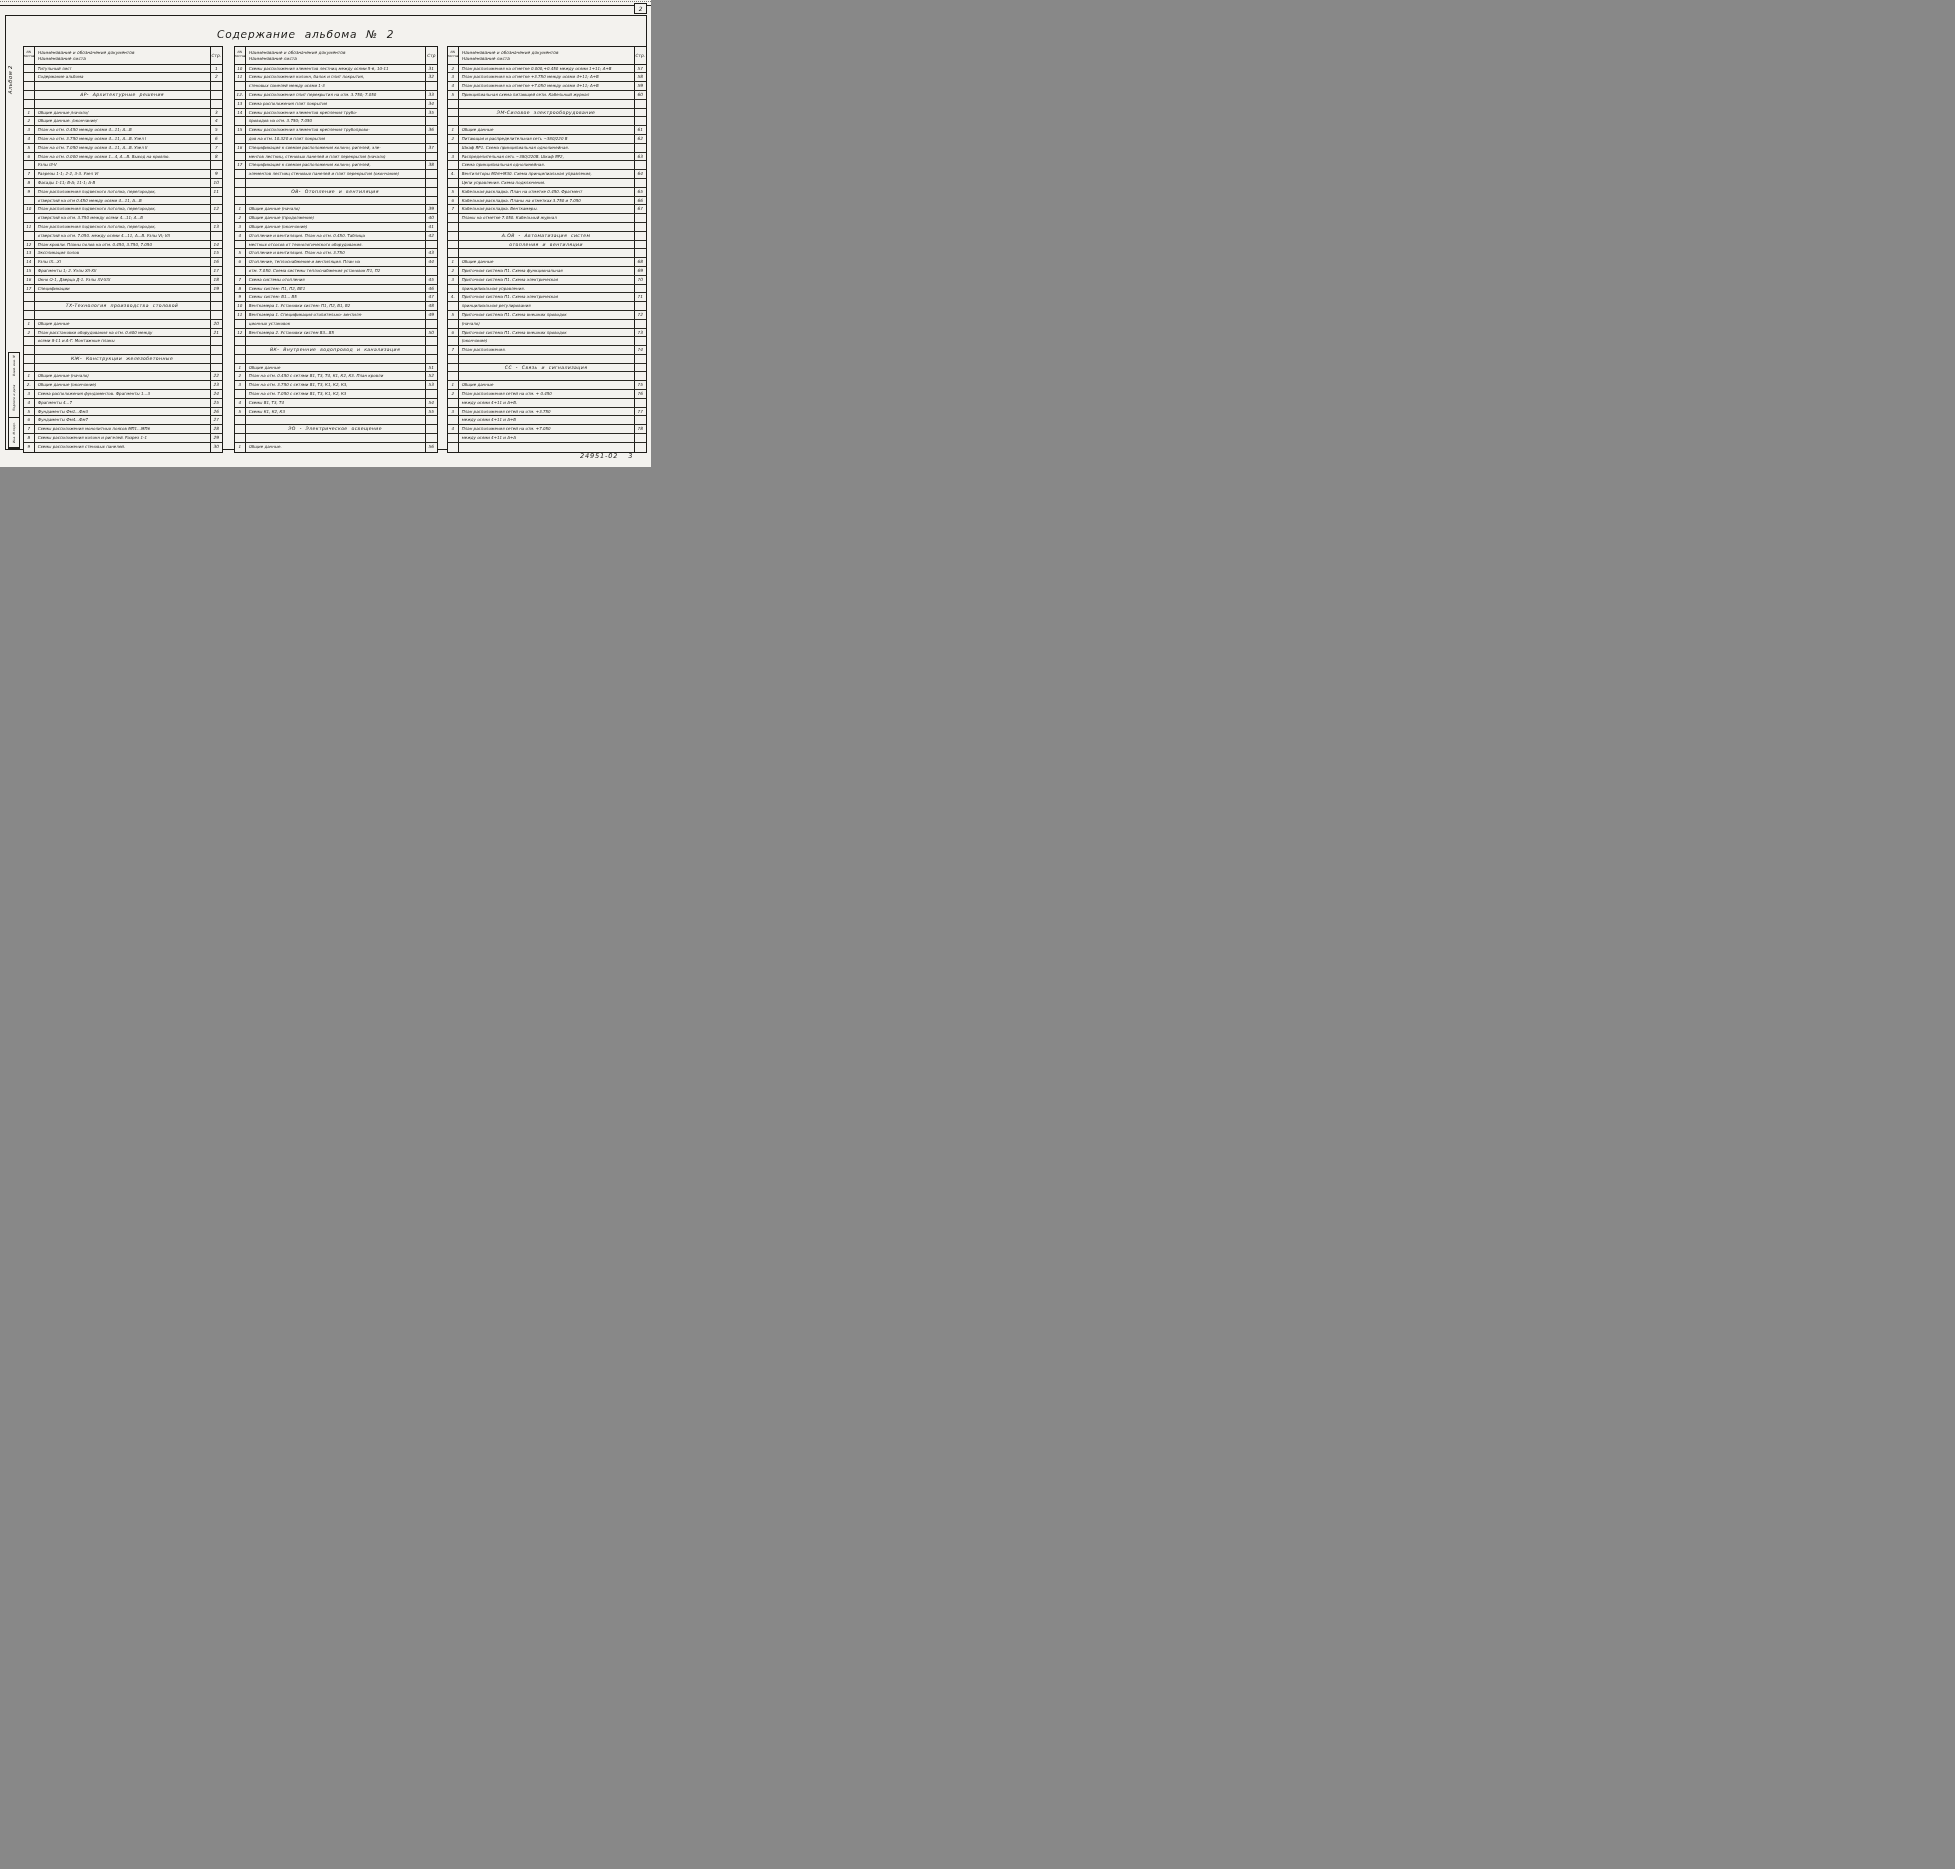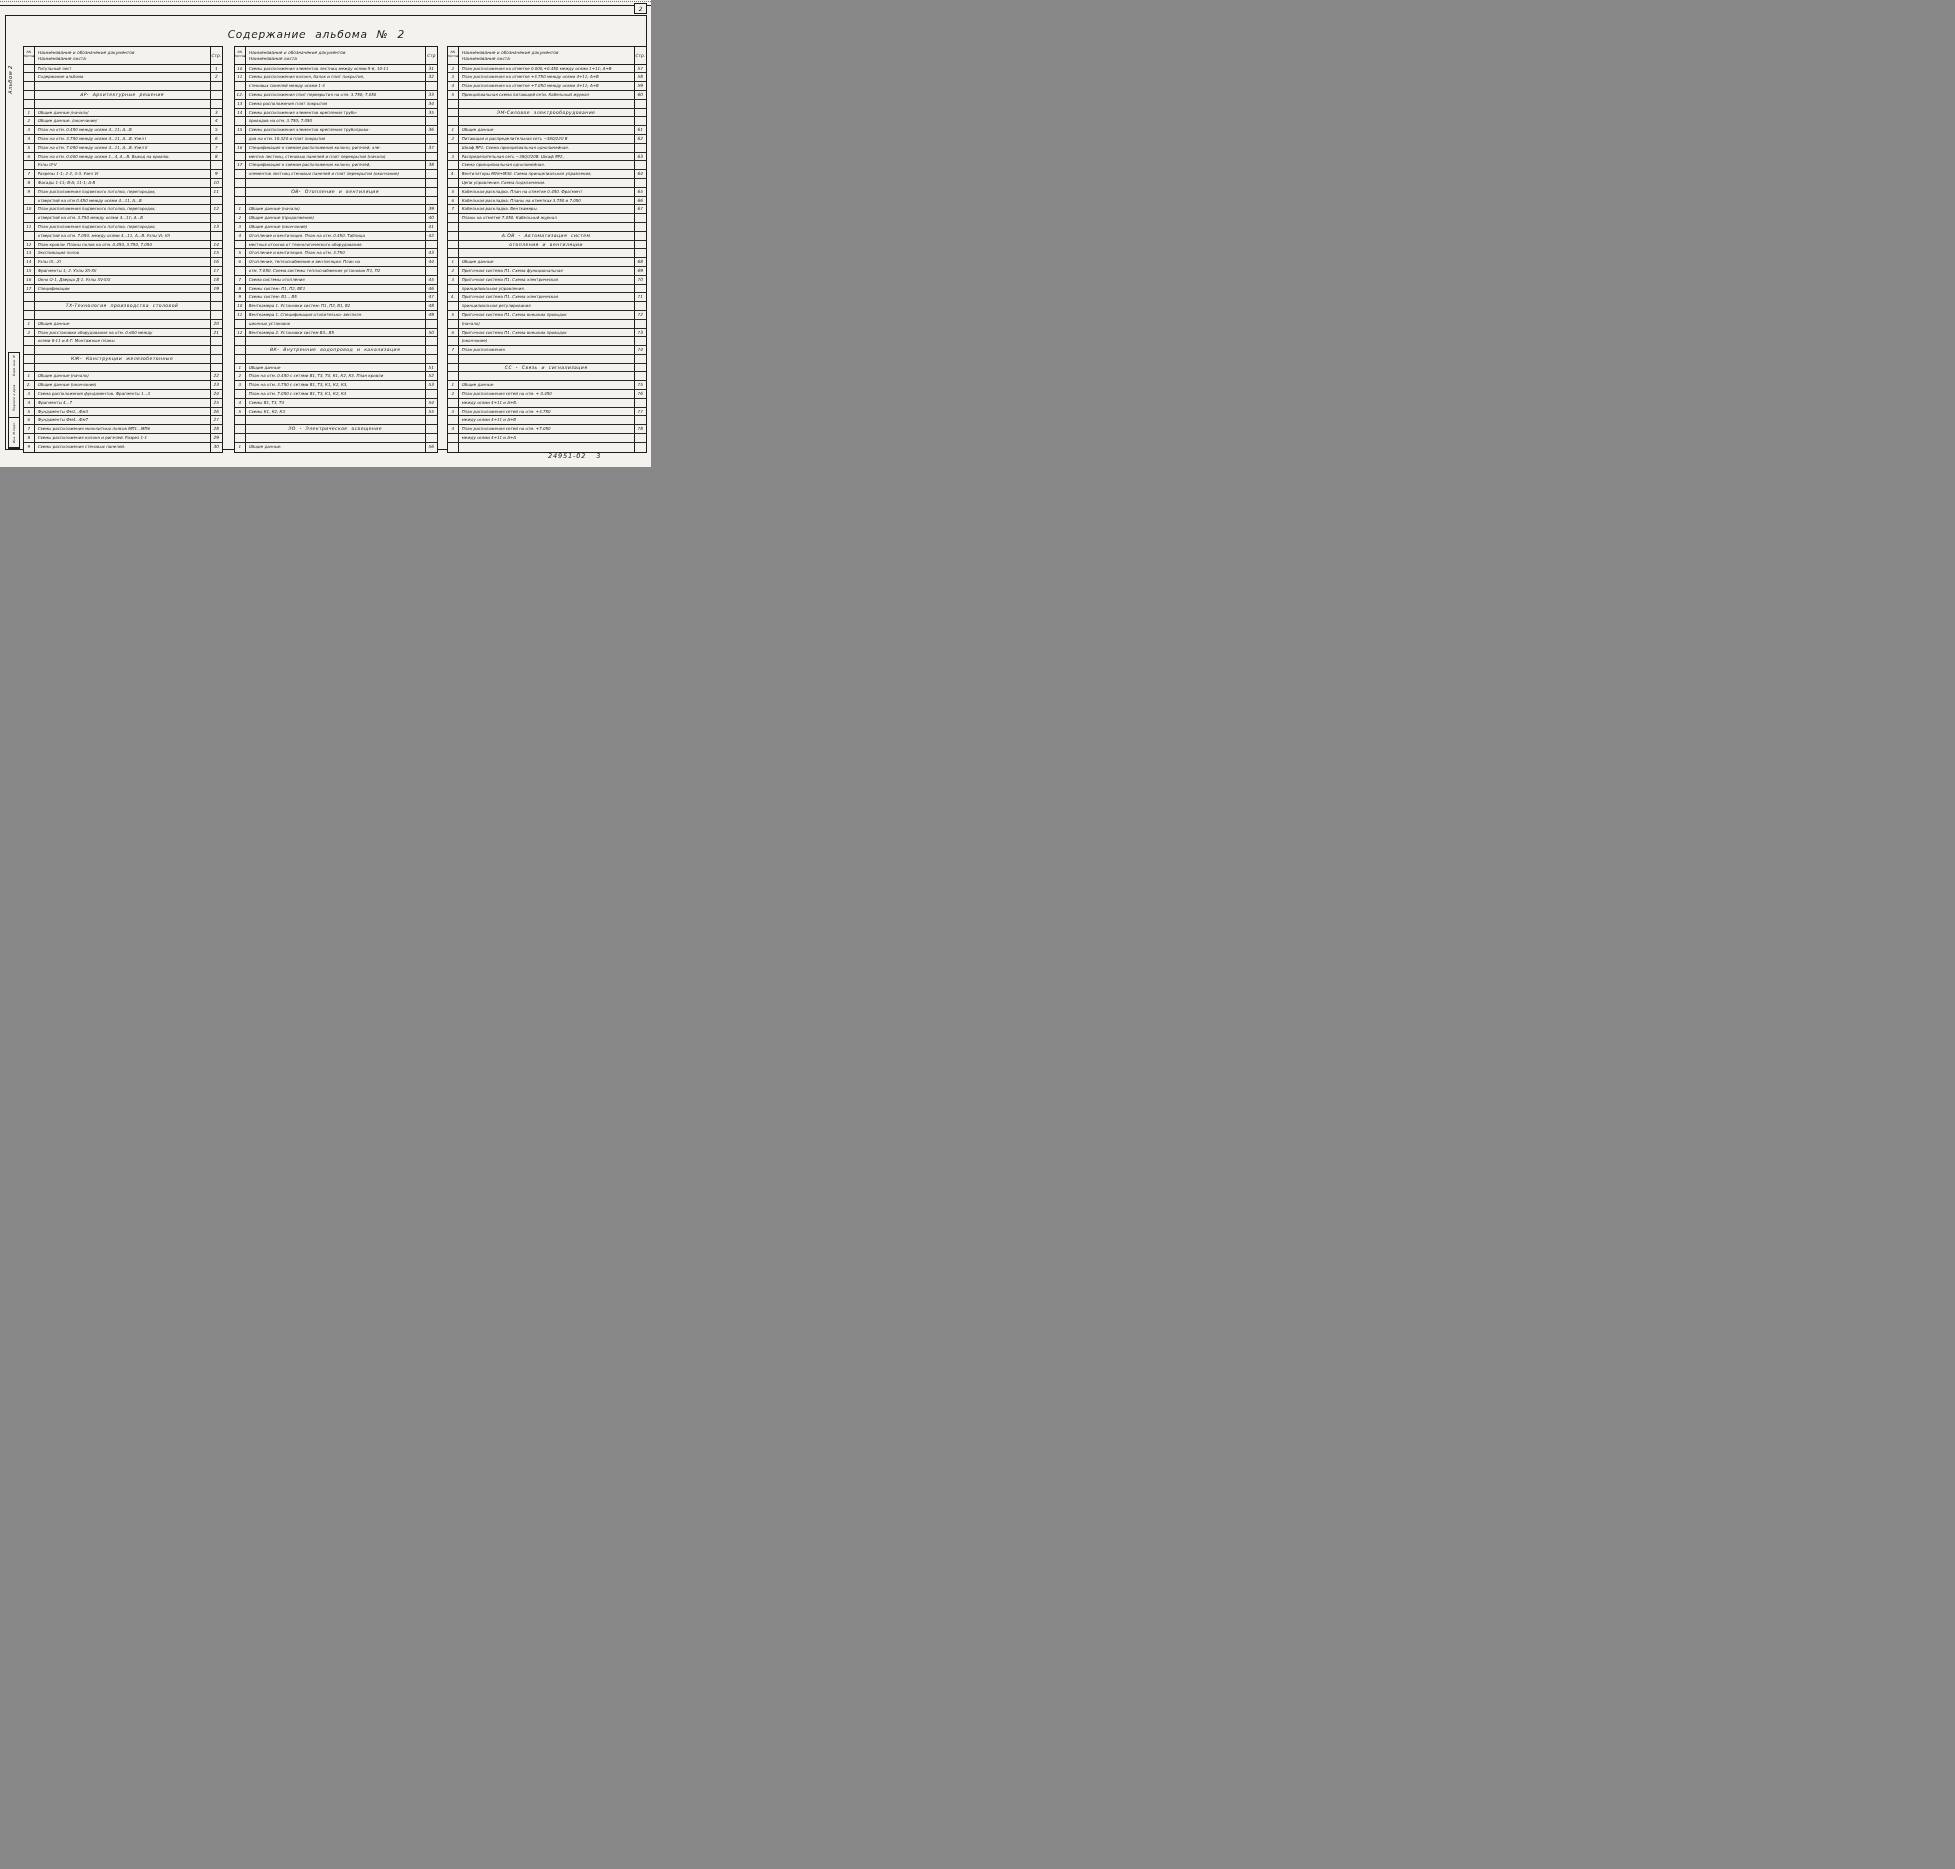--- a/index.html
+++ b/index.html
@@ -26,38 +26,38 @@
   .stamp  { position:absolute; left:7.8px; top:352px; width:12.5px; height:97px; border:0.8px solid #1e1d19; display:flex; flex-direction:column; background:#f3f2ee; }
   .stamp .cell {
     writing-mode:vertical-rl; transform:rotate(180deg);
     font-size:3px; letter-spacing:0.1px; white-space:nowrap;
     display:flex; align-items:center; justify-content:center;
     border-top:0.6px solid #1e1d19;
   }
   .stamp .cell:first-child { border-top:none; }
   .stamp .c1 { height:26px; }  .stamp .c2 { height:39px; }  .stamp .c3 { flex:1; }
   .title  {
-    position:absolute; left:217px; top:28px; width:188px; text-align:right;
+    position:absolute; left:217px; top:28px; width:188px; text-align:left;
     font-size:10.6px; letter-spacing:0.8px; word-spacing:4.7px; white-space:nowrap;
   }
   .table  { position:absolute; top:46px; border:1px solid #1e1d19; background:#f3f2ee; }
   .t0 { left:23px;  width:200px; }
   .t1 { left:234px; width:204px; }
   .t2 { left:447px; width:200px; }
   .thead { height:17.6px; display:flex; border-bottom:0.8px solid #1e1d19; }
   .h-n { width:10.6px; border-right:0.6px solid #1e1d19; display:flex; flex-direction:column; align-items:center; justify-content:center; font-size:3.1px; line-height:1.25; }
   .h-t { flex:1; display:flex; flex-direction:column; justify-content:center; gap:1.2px; padding:0.8px 0 0.8px 3.5px; font-size:4.3px; white-space:nowrap; overflow:hidden; }
   .h-p { width:12.5px; border-left:0.6px solid #1e1d19; display:flex; align-items:center; justify-content:center; font-size:4.3px; }
   .trow { display:flex; height:8.8px; border-bottom:0.4px solid #2a2923; }
   .tbody .trow:last-child { border-bottom:none; }
   .ncol { width:10.6px; border-right:0.6px solid #1e1d19; text-align:center; font-size:4.1px; line-height:8.2px; }
   .tcol { flex:1; padding-left:3.1px; font-size:4px; line-height:8.4px; white-space:nowrap; overflow:hidden; }
   .pcol { width:12.5px; border-left:0.6px solid #1e1d19; text-align:center; font-size:4.3px; line-height:8.2px; }
   .sec .tcol { text-align:center; font-size:4.6px; letter-spacing:0.4px; word-spacing:2px; padding-left:0; }
-  .docnum { position:absolute; left:548px; top:452px; font-size:6.6px; letter-spacing:0.8px; }
+  .docnum { position:absolute; left:580px; top:452px; font-size:6.6px; letter-spacing:0.8px; }
   .docnum .sh { margin-left:10.2px; }
 </style>
 </head>
 <body>
 
 <div class="sheet">
   <div class="perf"></div>
   <div class="edge"></div>
   <div class="frame"></div>
 

